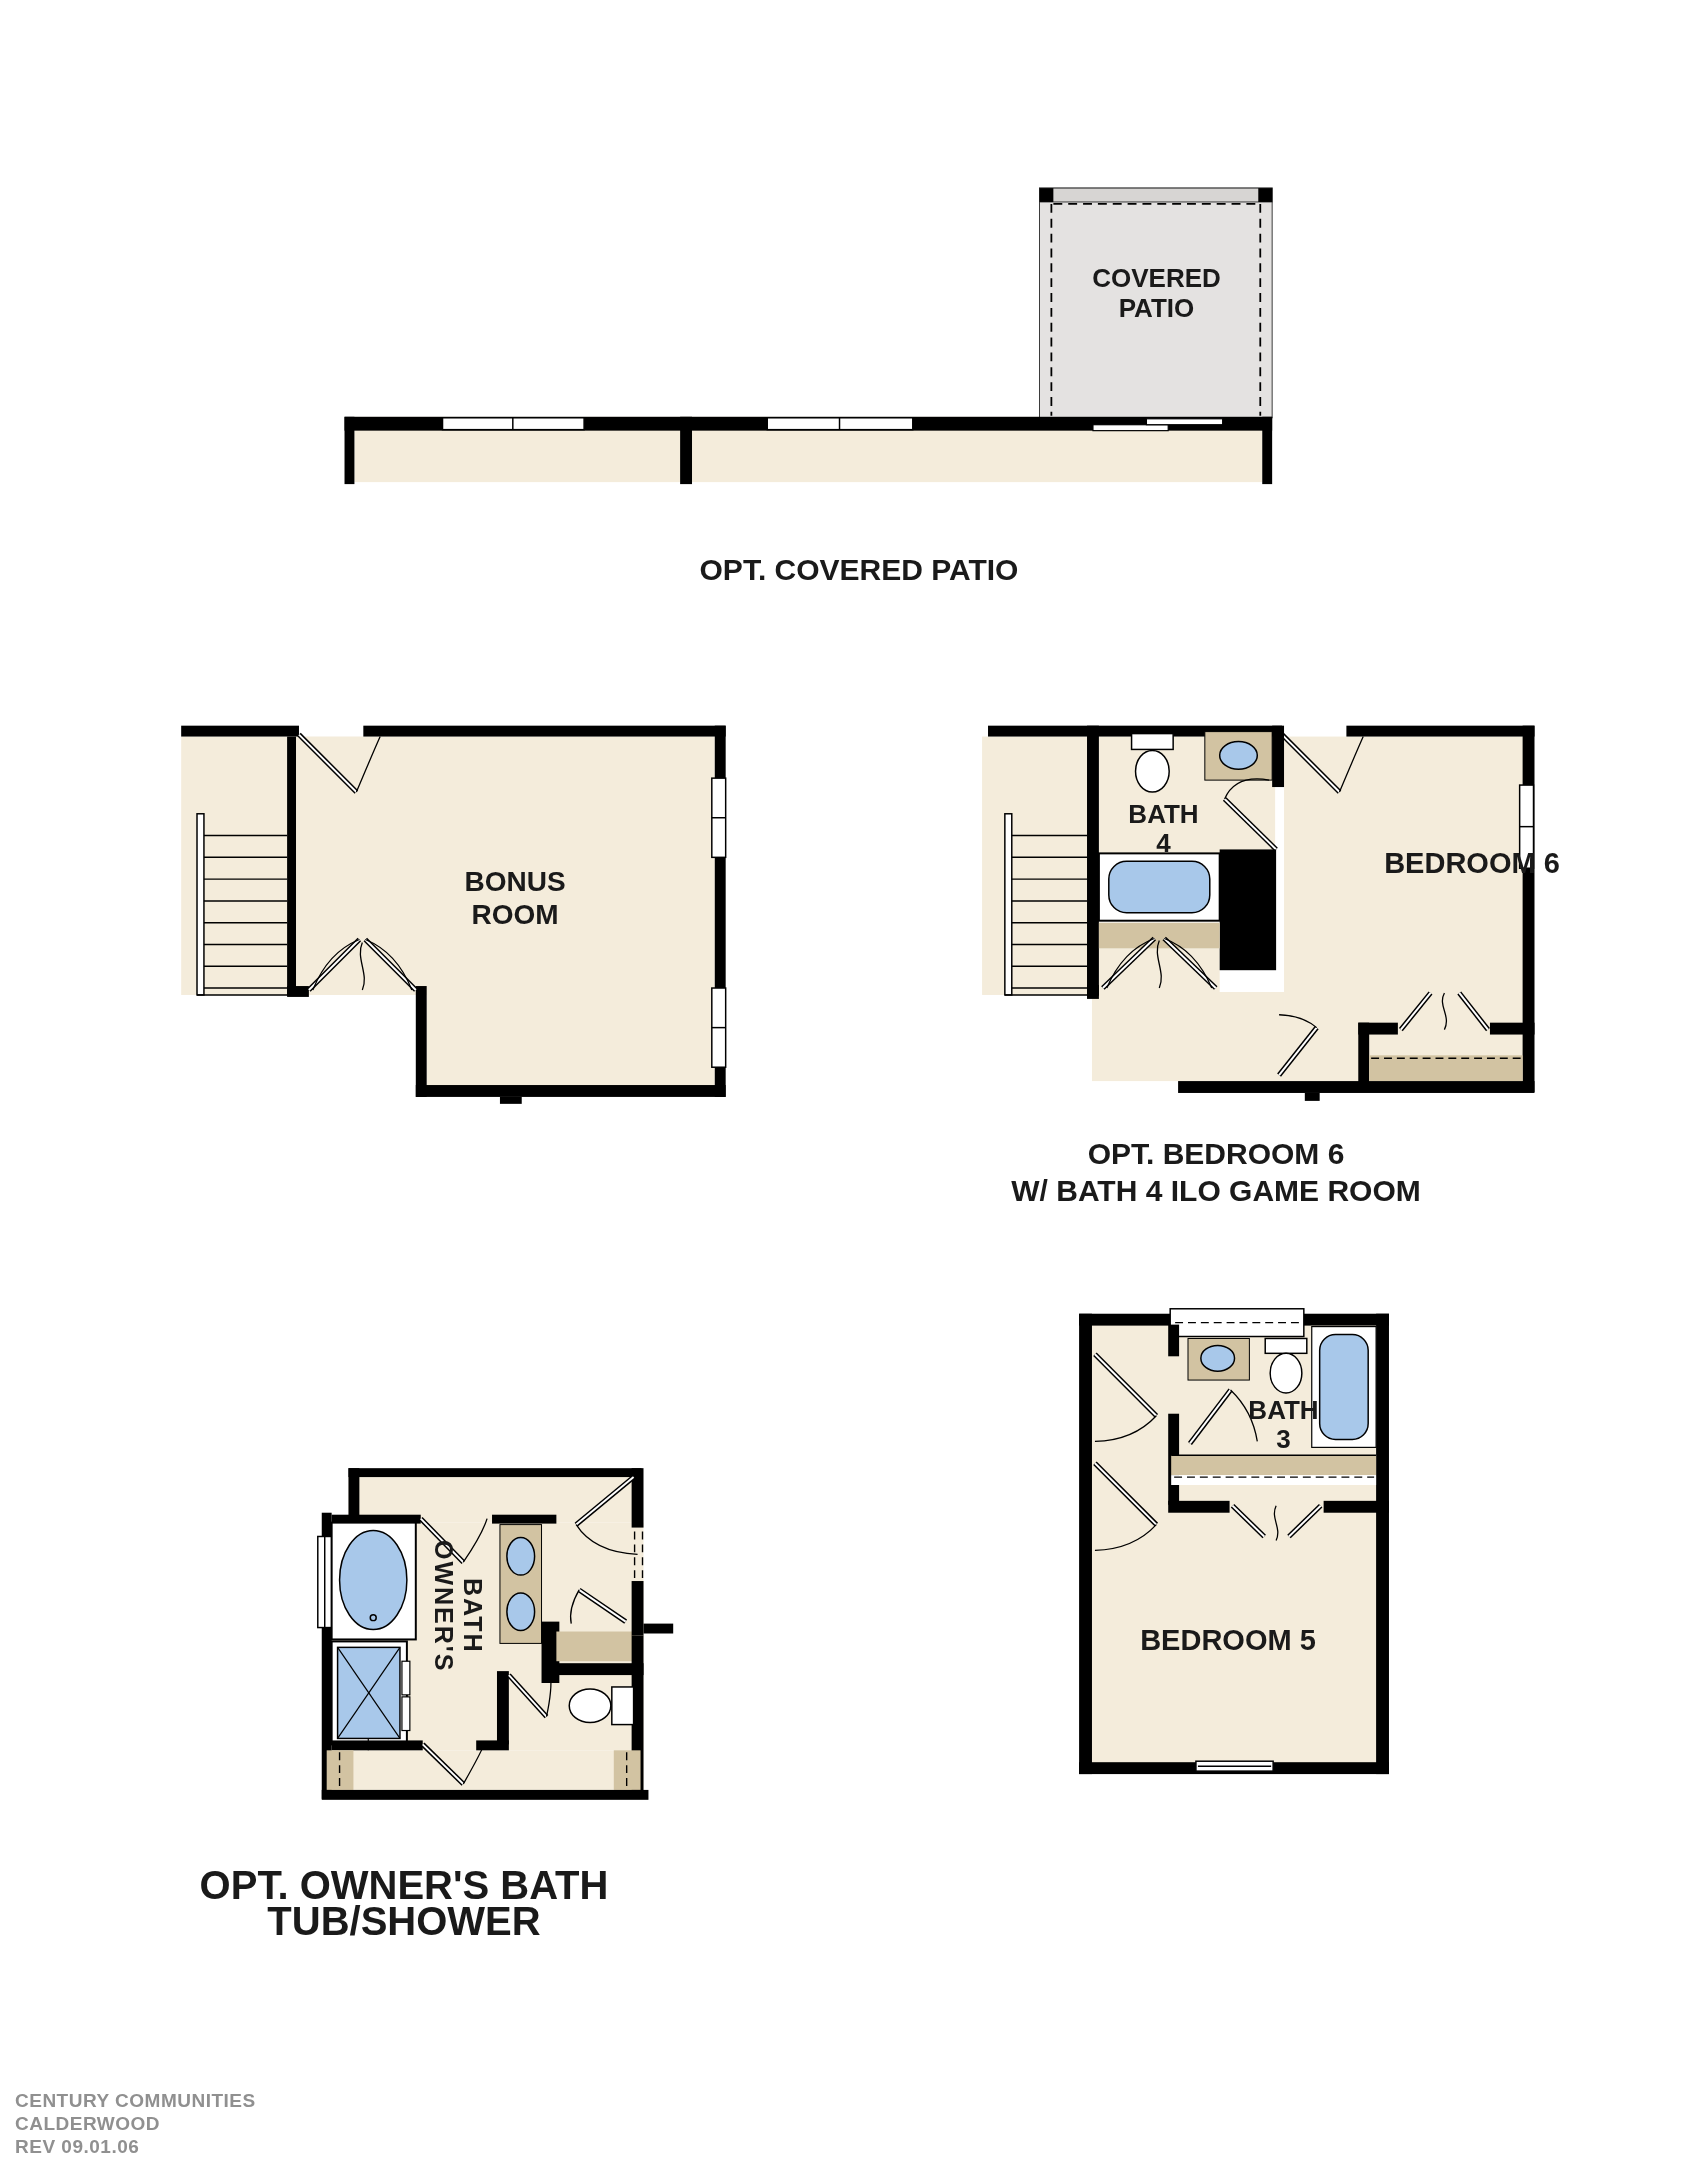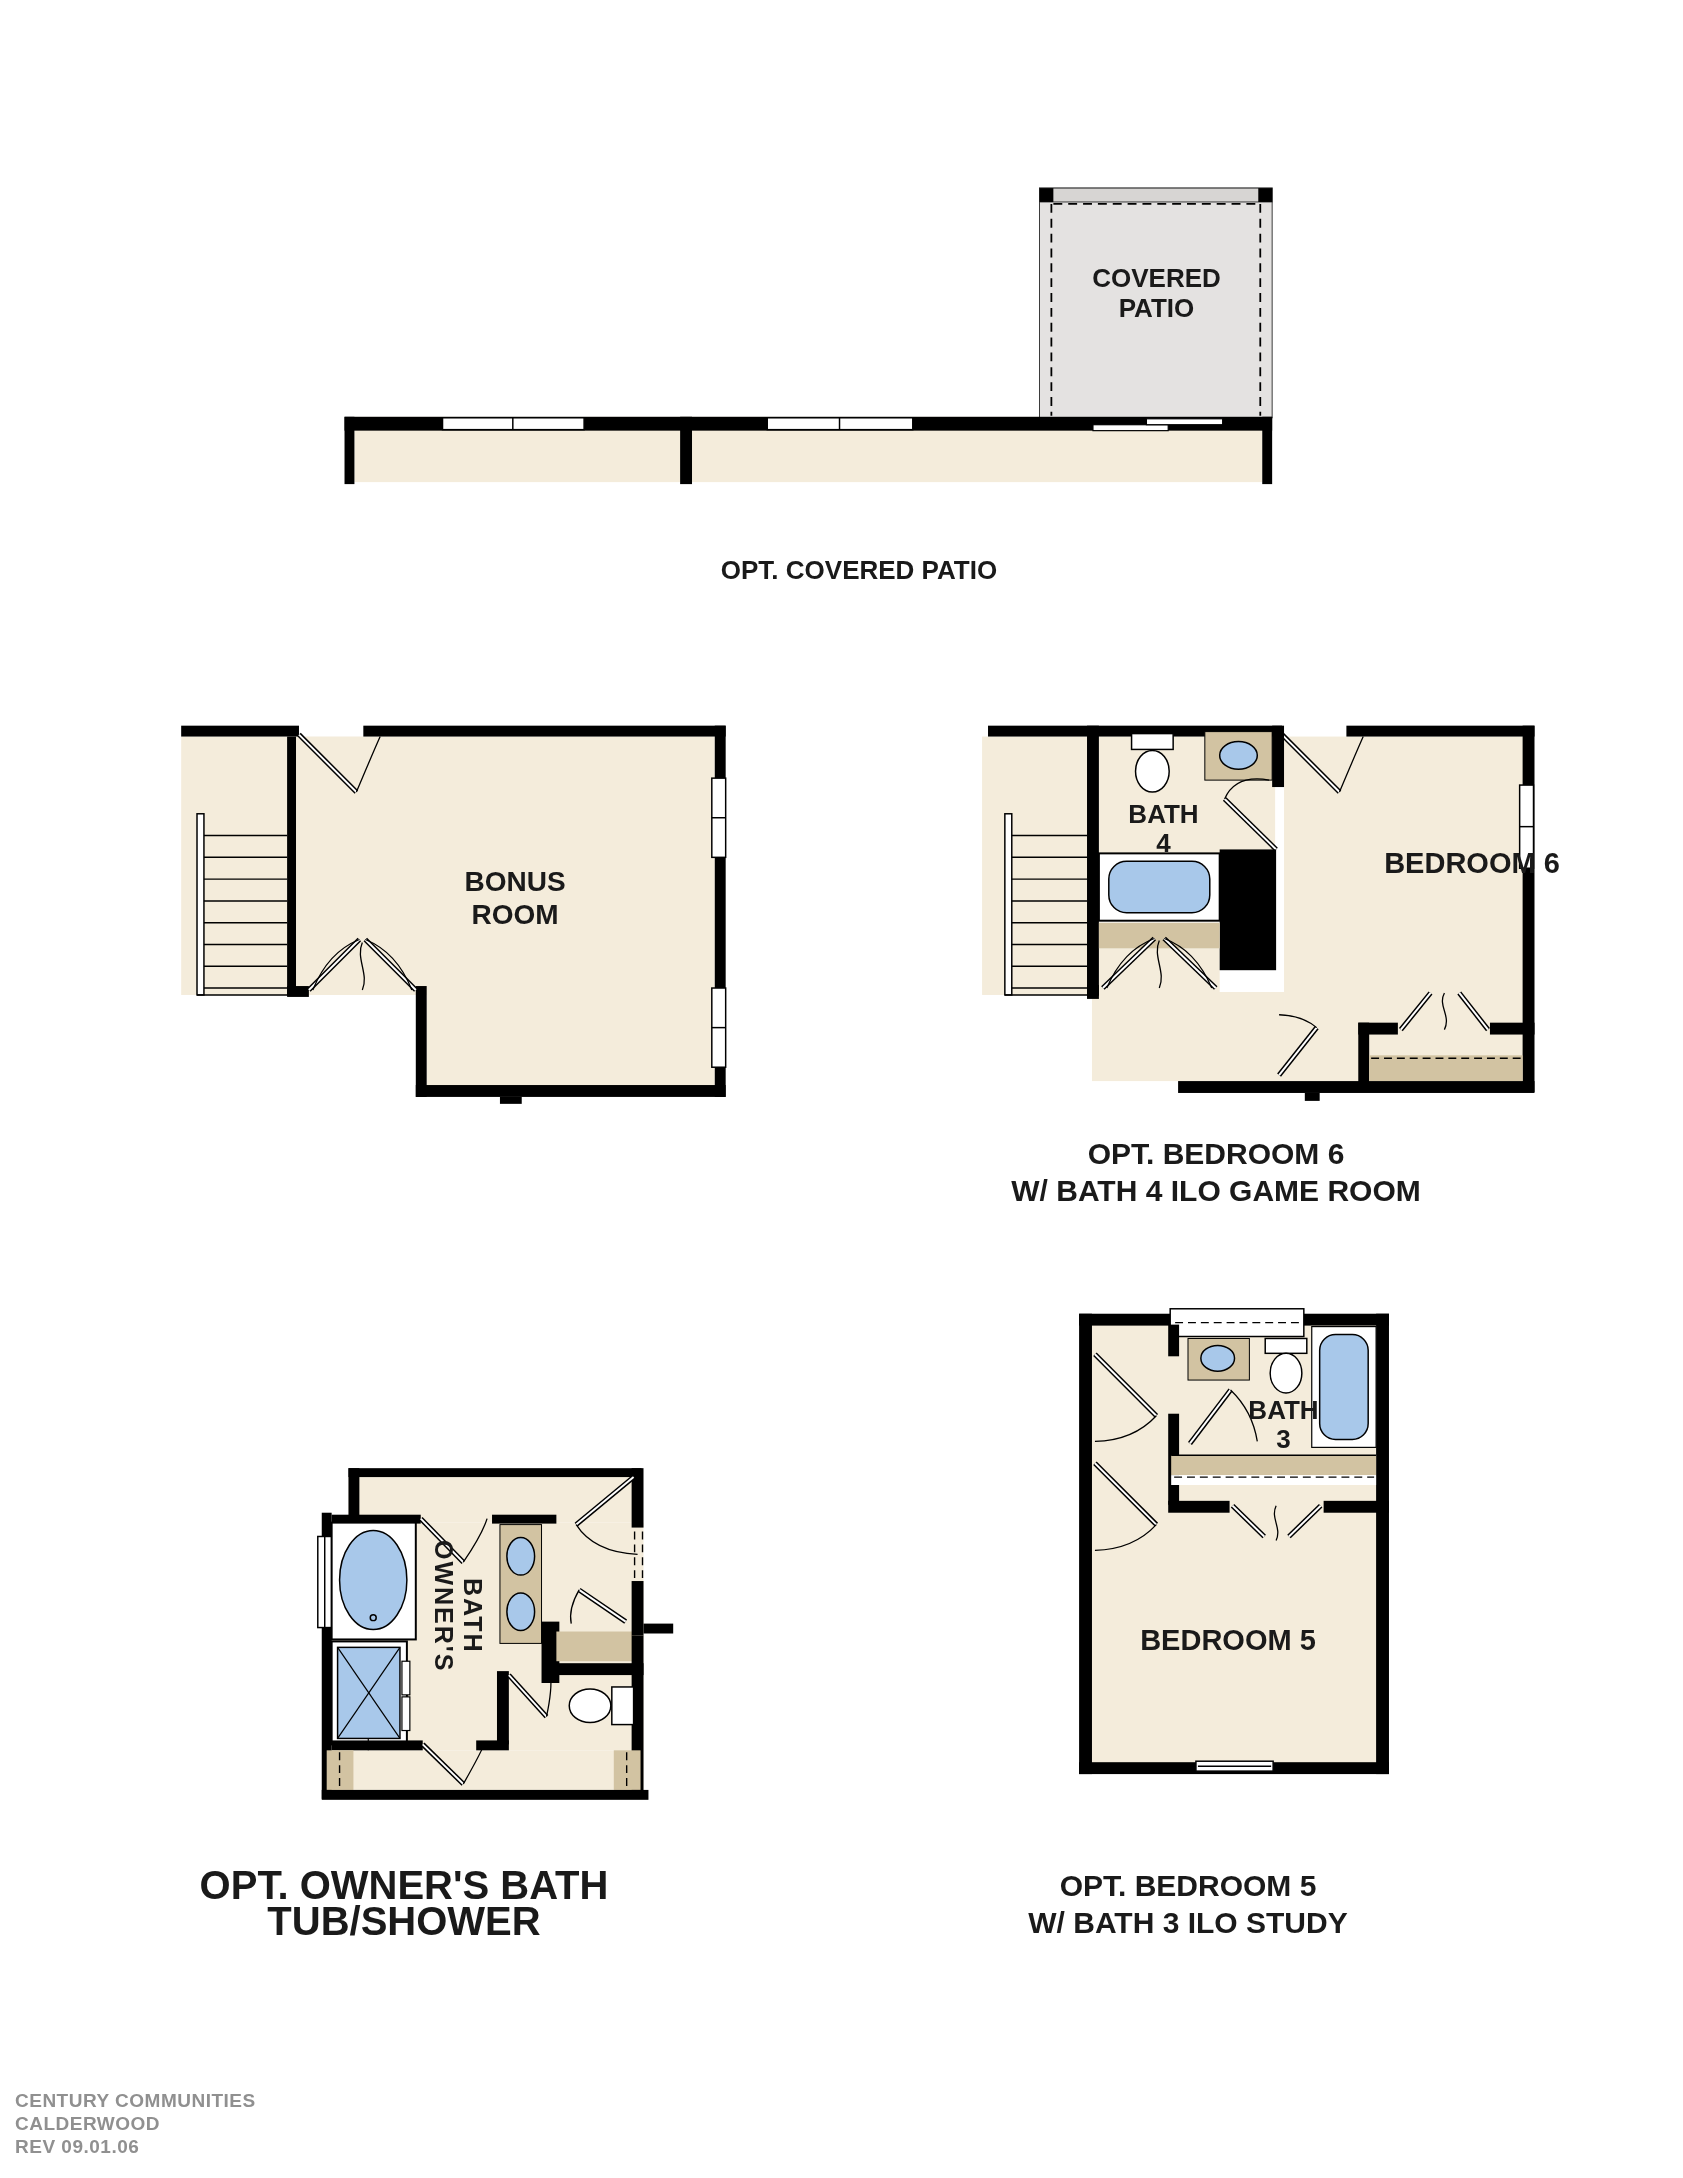--- a/index.html
+++ b/index.html
@@ -368,38 +368,34 @@
 
   <div class="lbl" style="left:1234px;top:1396px;width:99px;font-size:26px;line-height:29px">
     <span>BATH</span>
     <span>3</span>
   </div>
 
   <div class="lbl" style="left:1104px;top:1624px;width:248px;font-size:29px;line-height:32px">
     <span>BEDROOM 5</span>
   </div>
 
-  <div class="lbl" style="left:562px;top:552px;width:594px;font-size:26px;line-height:36px">
+  <div class="lbl" style="left:562px;top:552px;width:594px;font-size:30px;line-height:36px">
     <span>OPT. COVERED PATIO</span>
   </div>
 
 
   <div class="lbl" style="left:919px;top:1135px;width:594px;font-size:30px;line-height:37px">
     <span>OPT. BEDROOM 6</span>
     <span>W/ BATH 4 ILO GAME ROOM</span>
   </div>
 
   <div class="lbl" style="left:107px;top:1867px;width:594px;font-size:40px;line-height:36px">
     <span>OPT. OWNER'S BATH TUB/SHOWER</span>
   </div>
 
-  <div class="lbl" style="left:891px;top:1867px;width:594px;font-size:30px;line-height:37px">
-    <span>OPT. BEDROOM 5</span>
-    <span>W/ BATH 3 ILO STUDY</span>
-  </div>
 
   <div class="footer">
     <div>CENTURY COMMUNITIES</div>
     <div>CALDERWOOD</div>
     <div>REV 09.01.06</div>
   </div>
 
 </div>
 
 

